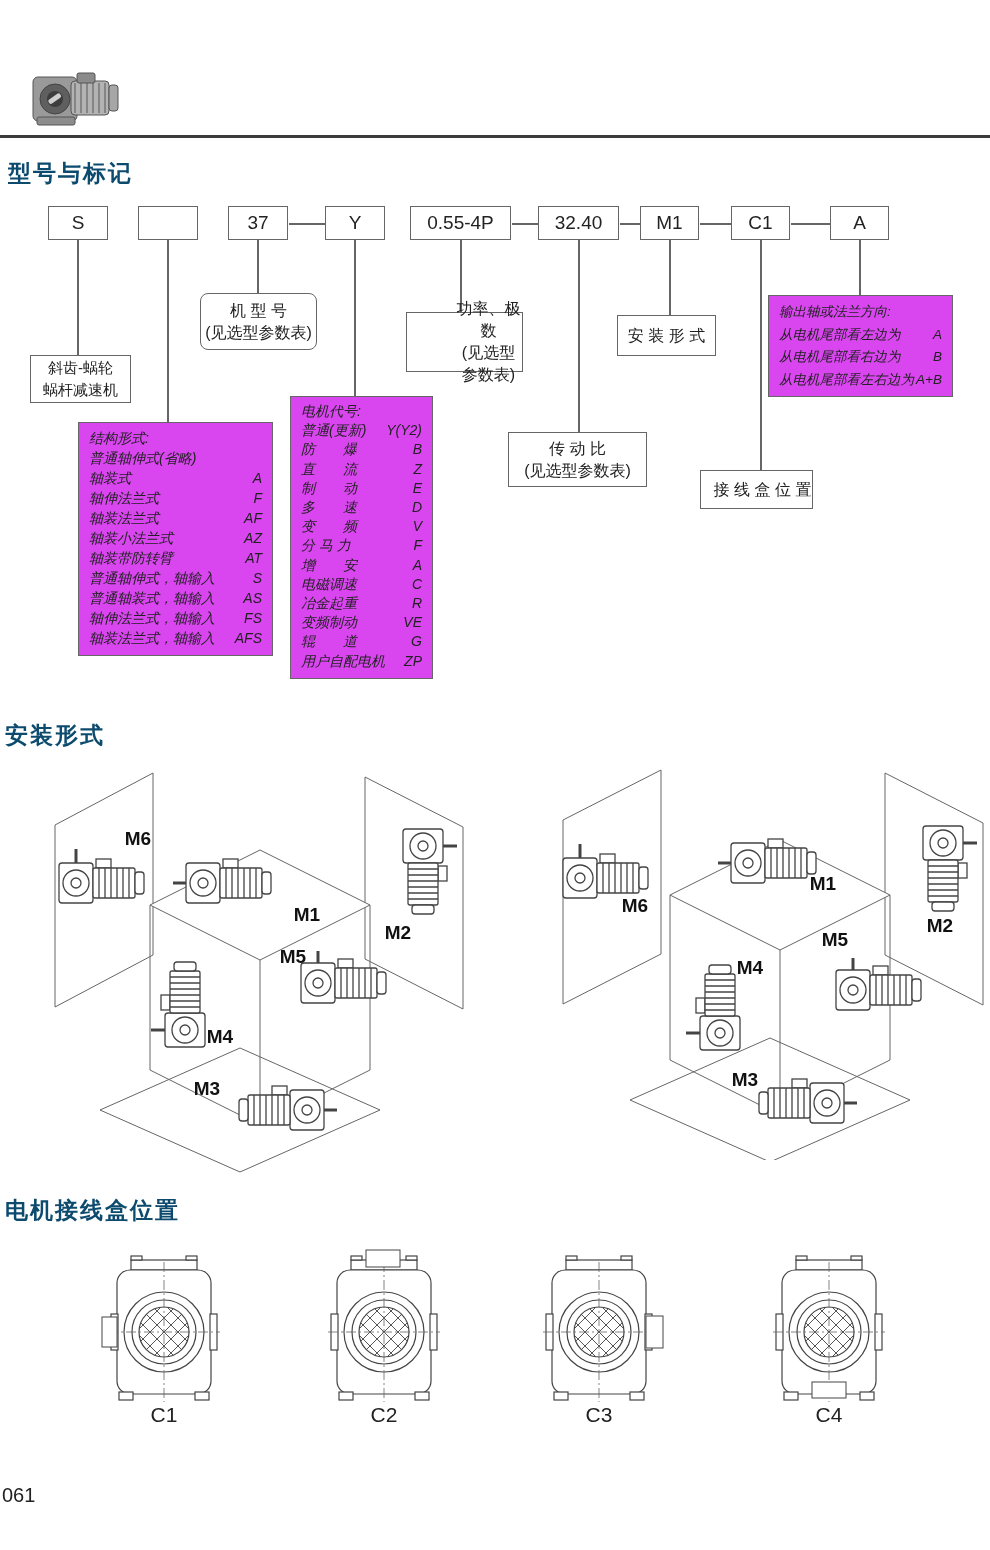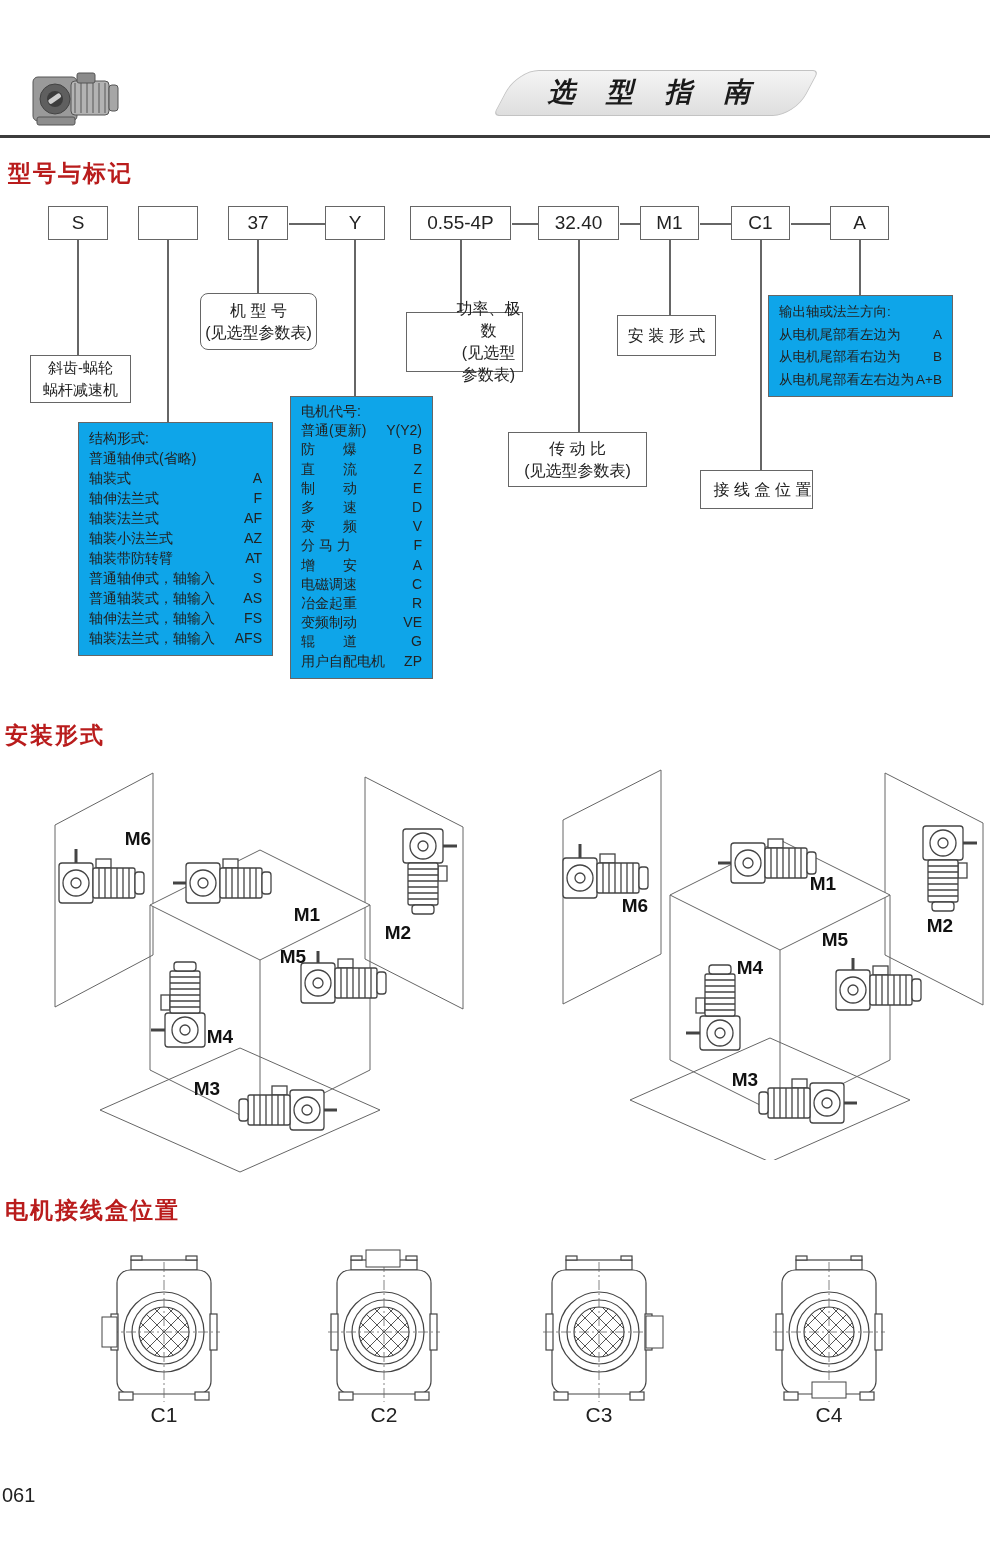--- a/index.html
+++ b/index.html
@@ -1,31 +1,31 @@
 <!DOCTYPE html>
 <html><head>
 <meta charset="utf-8">
 <style>
   html,body{margin:0;padding:0;background:#fff;}
   .page{position:relative;width:990px;height:1550px;background:#fff;
         font-family:"Liberation Sans","DejaVu Sans",sans-serif;color:#1a1a1a;overflow:hidden;}
   .abs{position:absolute;}
-  .sec-title{font-size:23px;font-weight:600;letter-spacing:2px;color:#b91c1c;}
+  .sec-title{font-size:23px;font-weight:600;letter-spacing:2px;color:#0c4a6e;}
   
   .cbox{position:absolute;top:206px;height:34px;border:1.5px solid #666;background:#fff;
         display:flex;align-items:center;justify-content:center;font-size:19px;color:#222;box-sizing:border-box;}
   .hln{position:absolute;top:223px;height:2px;background:#666;}
   .vln{position:absolute;width:1.5px;background:#666;}
   
   .lbox{position:absolute;border:1.5px solid #666;background:#fff;box-sizing:border-box;
         display:flex;flex-direction:column;align-items:center;justify-content:center;
         font-size:15px;line-height:22px;color:#222;text-align:center;}
   .lbox .sub{font-size:16px;}
-  .listbox{position:absolute;border:1.5px solid #666;background:#0ea5e9;box-sizing:border-box;
-        padding:5px 10px;font-size:14px;color:#222;}
+  .listbox{position:absolute;border:1.5px solid #666;background:#d946ef;box-sizing:border-box;
+        padding:5px 10px;font-size:14px;color:#222;font-style:italic;}
   .kv{display:flex;justify-content:space-between;align-items:baseline;}
   .banner{position:absolute;left:505px;top:70px;width:300px;height:44px;}
   .banner-shape{position:absolute;left:0;top:0;width:100%;height:100%;
         background:linear-gradient(180deg,#f4f4f4,#dedede);
         border:1px solid #c3c3c3;border-radius:22px 6px 22px 6px;transform:skewX(-28deg);}
   .banner-text{position:absolute;left:0;top:0;width:100%;height:100%;display:flex;
         align-items:center;justify-content:center;font-size:27px;font-weight:700;
         font-style:italic;letter-spacing:12px;color:#1a1a1a;}
   .rule{position:absolute;left:0;top:135px;width:990px;height:3px;background:#3c3c3c;}
   .clabel{position:absolute;top:1403px;width:60px;text-align:center;font-size:21px;color:#222;}
@@ -44,24 +44,20 @@
       <path d="M50,28 v30 M56,28 v30 M62,28 v30 M68,28 v30 M74,28 v30 M80,28 v30" stroke="#777" stroke-width="1.5"></path>
       <rect x="84" y="30" width="9" height="26" rx="3" fill="#a6a6a6" stroke="#555"></rect>
       <rect x="52" y="18" width="18" height="10" rx="2" fill="#8b8b8b" stroke="#555"></rect>
       <circle cx="30" cy="44" r="15" fill="#5f5f5f" stroke="#444"></circle>
       <circle cx="30" cy="44" r="8" fill="#3d3d3d"></circle>
       <rect x="23" y="41" width="14" height="5" rx="2" fill="#cfcfcf" transform="rotate(-35 30 44)"></rect>
       <rect x="12" y="62" width="38" height="8" rx="2" fill="#8d8d8d" stroke="#555"></rect>
     </svg>
   </div>
 
-  <div class="banner">
-    <div class="banner-shape"></div>
-    <div class="banner-text">选 型 指 南</div>
-  </div>
 
   <div class="rule"></div>
 
   <div class="abs sec-title" style="left:8px;top:158px;">型号与标记</div>
 
   <div class="cbox" style="left:48px;width:60px;">S</div>
   <div class="cbox" style="left:138px;width:60px;"></div>
   <div class="cbox" style="left:228px;width:60px;">37</div>
   <div class="cbox" style="left:325px;width:60px;">Y</div>
   <div class="cbox" style="left:410px;width:101px;">0.55-4P</div>

